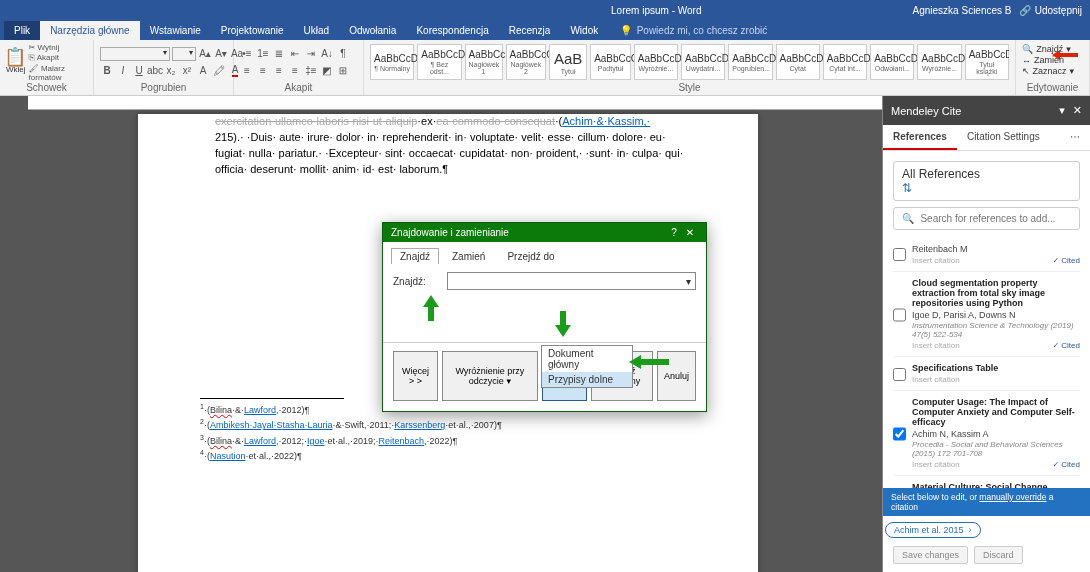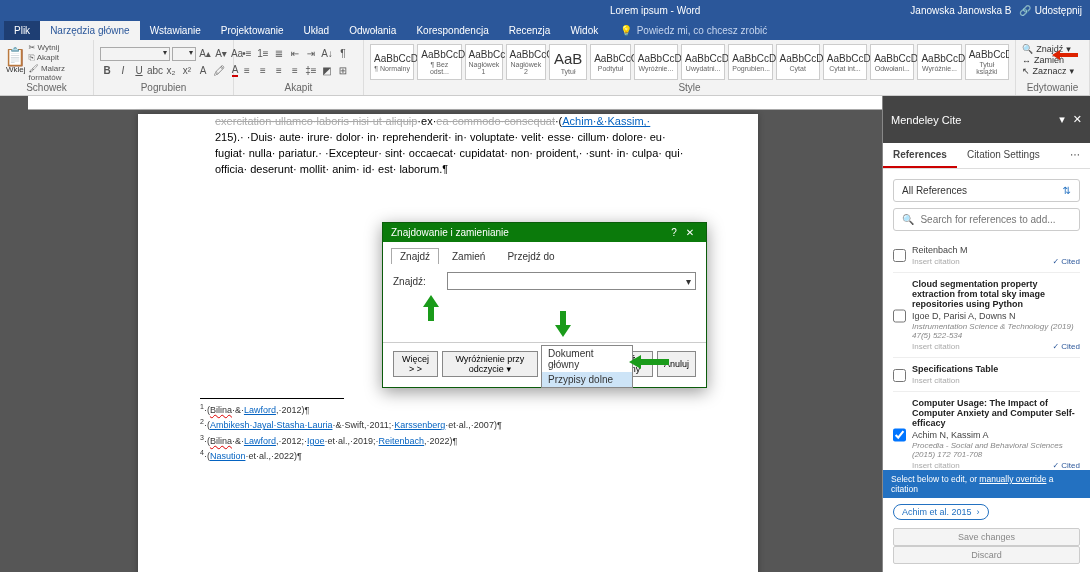--- a/index.html
+++ b/index.html
@@ -45,74 +45,74 @@
 .page .body-text span.link { color: #0563c1; text-decoration: underline; }
 .footnotes-sep { border-top: 1px solid #000; width: 144px; margin-top: 220px; }
 .footnotes { font-size: 9px; line-height: 1.5; margin-top: 3px;}
 .footnotes .fn { }
 .footnotes sup { font-size: 7px; }
 .footnotes .spell { text-decoration: underline wavy #d00; }
 .footnotes .link { color: #0563c1; text-decoration: underline; }
 
 
 .mendeley { width: 208px; background: #fff; border-left: 1px solid #888; display: flex; flex-direction: column; }
-.mendeley .mtitle { background: #444; color: #fff; padding: 17px 8px; font-size: 11px; display: flex; justify-content: space-between; align-items: center; }
+.mendeley .mtitle { background: #444; color: #fff; padding: 8px 8px; font-size: 11px; display: flex; justify-content: space-between; align-items: center; }
 .mendeley .mtabs { display: flex; border-bottom: 1px solid #ddd; font-size: 10px; }
 .mendeley .mtabs .mtab { padding: 6px 10px; cursor: pointer; color: #444; }
 .mendeley .mtabs .mtab.active { border-bottom: 2px solid #c00; font-weight: 600; }
 .mendeley .mtabs .dots { margin-left: auto; padding: 6px 10px; cursor: pointer; }
-.mendeley .refselect { margin: 10px 10px 6px; border: 1px solid #ccc; border-radius: 3px; padding: 5px 8px; font-size: 10px; display: flex; justify-content: space-between; color: #333; }
+.mendeley .refselect { margin: 10px 10px 6px; border: 1px solid #ccc; border-radius: 3px; padding: 5px 8px; font-size: 12px; display: flex; justify-content: space-between; color: #333; flex-direction: column; }
 .mendeley .search { margin: 0 10px 6px; border: 1px solid #ccc; border-radius: 3px; padding: 5px 8px; display: flex; align-items: center; gap: 6px; }
 .mendeley .search input { border: none; outline: none; font-size: 10px; flex: 1; color: #888; }
 .mendeley .reflist { flex: 1; overflow-y: auto; padding: 0 10px 6px; }
 .mendeley .refitem { display: flex; gap: 6px; padding: 6px 0; border-bottom: 1px solid #eee; font-size: 9px; }
 .mendeley .refitem input[type=checkbox] { margin-top: 2px; }
 .mendeley .refitem .title { font-weight: 600; color: #222; }
 .mendeley .refitem .authors { color: #444; margin-top: 2px; }
 .mendeley .refitem .meta { color: #888; font-style: italic; margin-top: 1px; font-size: 8px;}
 .mendeley .refitem .actions { display: flex; justify-content: space-between; color: #aaa; font-size: 8px; margin-top: 2px; }
 .mendeley .refitem .cited { color: #2b579a; }
 .mendeley .mfooter { background: #2371c1; color: #fff; font-size: 8.5px; padding: 4px 8px; }
-.mendeley .chips { padding: 6px 10px; display: flex; gap: 6px; }
+.mendeley .chips { padding: 6px 2px; display: flex; gap: 6px; }
 .mendeley .chip { border: 1px solid #2371c1; color: #2371c1; border-radius: 10px; padding: 2px 8px; font-size: 9px; }
-.mendeley .btns { padding: 2px 10px 8px; display: flex; gap: 0; flex-direction: column; }
+.mendeley .btns { padding: 2px 10px 8px; display: flex; gap: 6px; }
 .mendeley .btns button { font-size: 9px; padding: 3px 8px; border: 1px solid #ccc; background: #f4f4f4; color: #888; border-radius: 2px; }
 
 
 .dialog-mask { position: absolute; inset: 0; pointer-events: none; }
 .dialog { position: absolute; left: 382px; top: 222px; width: 325px; background: #fff; border: 1px solid #0b5c0b; box-shadow: 0 4px 16px rgba(0,0,0,.4); font-size: 10px; pointer-events: auto; }
 .dialog .dtitle { background: #0b7a0b; color: #fff; padding: 4px 8px; display: flex; justify-content: space-between; align-items: center; }
 .dialog .dtitle .dclose { width: 16px; text-align: center; cursor: pointer;}
 .dialog .dtabs { display: flex; gap: 4px; padding: 6px 8px 0; font-size: 10px; }
 .dialog .dtabs .dtab { padding: 2px 8px; border: 1px solid transparent; border-bottom: none; }
 .dialog .dtabs .dtab.active { border-color: #aaa; background: #fff; }
 .dialog .dbody { padding: 8px 10px 12px; }
 .dialog .drow { display: flex; align-items: center; gap: 10px; margin-bottom: 40px; }
 .dialog .drow label { width: 44px; }
 .dialog .drow .combo { flex: 1; height: 18px; border: 1px solid #888; display: flex; align-items: center; padding: 0 4px; justify-content: space-between; }
 .dialog .dbuttons { display: flex; gap: 4px; padding: 0 10px 10px; border-top: 1px solid #ccc; padding-top: 8px;}
-.dialog .dbuttons button { font-size: 9px; padding: 2px 6px; border: 1px solid #888; background: #f0f0f0; }
+.dialog .dbuttons button { font-size: 9px; padding: 14px 6px; border: 1px solid #888; background: #f0f0f0; }
 .dialog .dropdown { position: absolute; left: 158px; top: 122px; width: 92px; background: #fff; border: 1px solid #888; font-size: 10px; }
 .dialog .dropdown .ditem { padding: 2px 6px; }
 .dialog .dropdown .ditem.hover { background: #cde4f7; }
 
 
 .arrow { position: absolute; pointer-events: none; }
 .arrow svg { display: block; }
 
 .red-arrow { position:absolute; right:12px; top:50px; }
 </style>
 </head>
 <body>
 
 <div class="titlebar">
   <div class="left"></div>
   <div class="center">Lorem ipsum - Word</div>
   <div class="right">
-    <span>Janowska Janowska B</span>
+    <span>Agnieszka Sciences B</span>
     <span>🔗 <span>Udostępnij</span></span>
   </div>
 </div>
 
 <div class="tabs">
   <div class="tab" style="background:#1e3e73">Plik</div>
   <div class="tab active">Narzędzia główne</div>
   <div class="tab">Wstawianie</div>
   <div class="tab">Projektowanie</div>
   <div class="tab">Układ</div>

